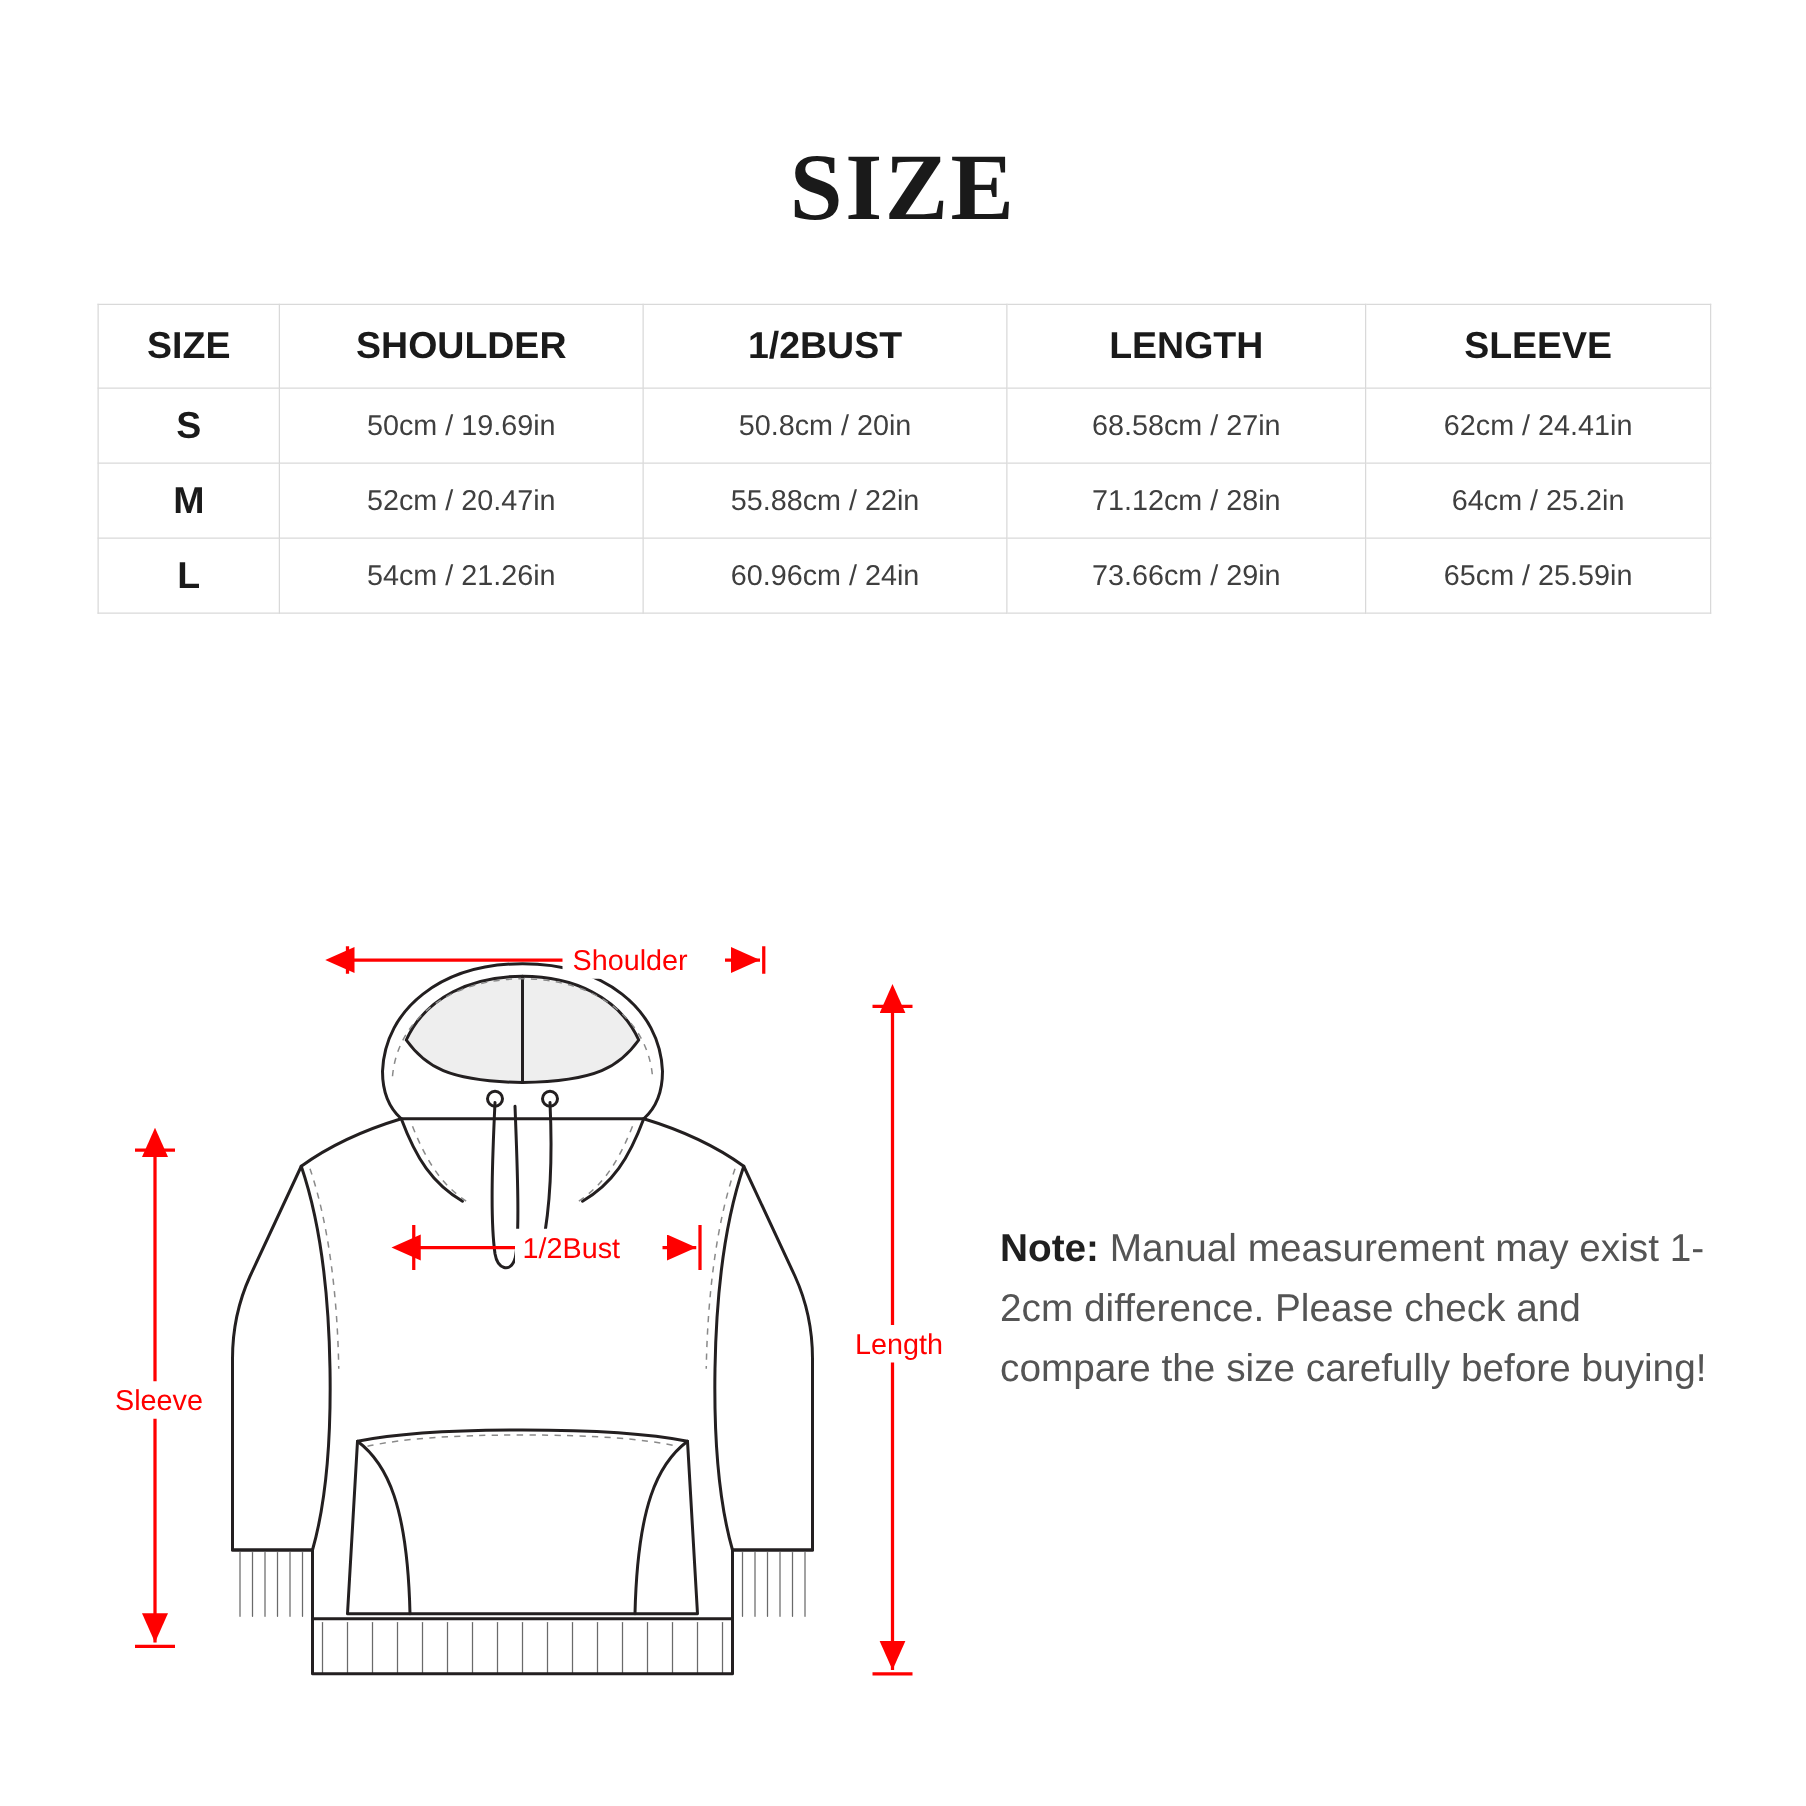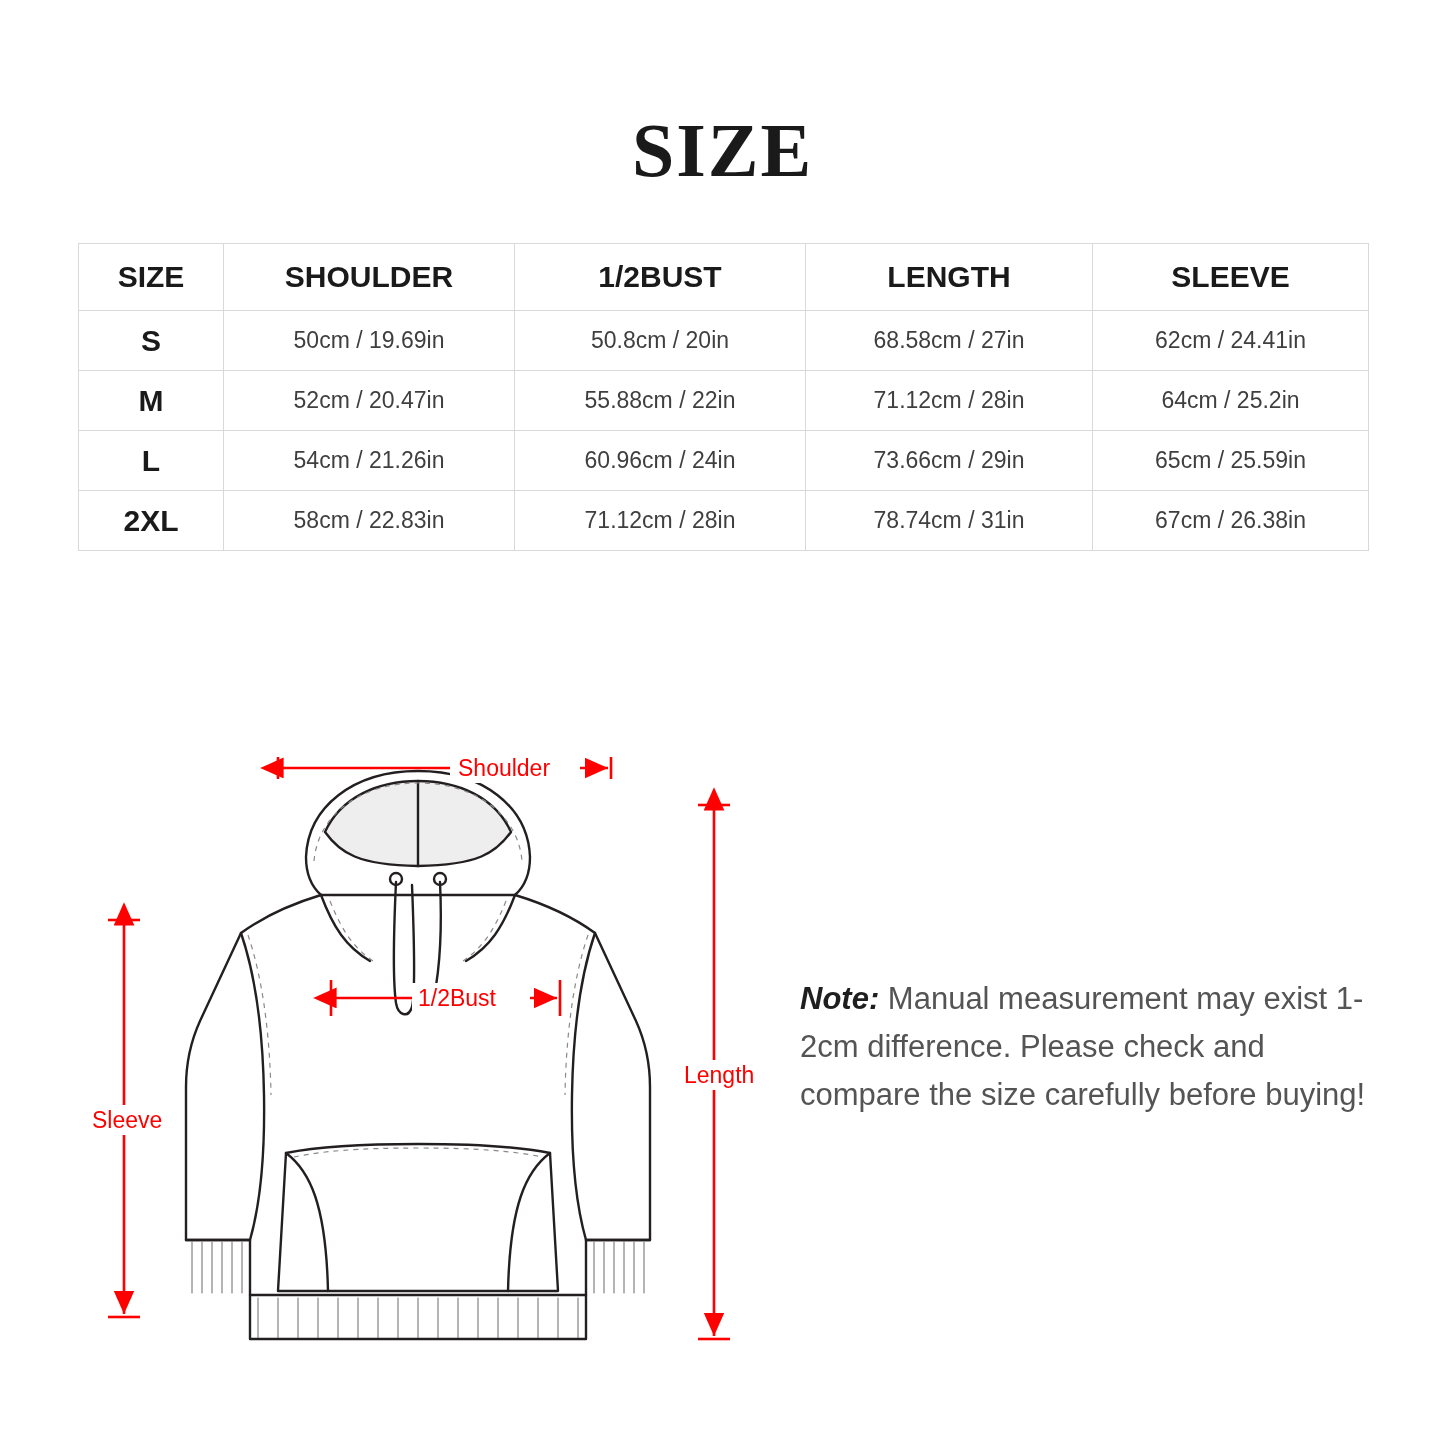--- a/index.html
+++ b/index.html
@@ -80,21 +80,20 @@
     left: 800px;
     top: 975px;
     width: 580px;
     font-size: 31px;
     line-height: 1.55;
     color: #545454;
   }
   .note b {
     color: #1f1f1f;
     font-weight: bold;
-    font-style: italic;
   }
 </style>
 </head>
 <body>
 
 <h1 id="page-title">SIZE</h1>
 
 <div class="table-wrap">
   <table class="size-table">
     <colgroup>
@@ -127,27 +126,20 @@
         <td>55.88cm / 22in</td>
         <td>71.12cm / 28in</td>
         <td>64cm / 25.2in</td>
       </tr>
       <tr>
         <td class="size-cell">L</td>
         <td>54cm / 21.26in</td>
         <td>60.96cm / 24in</td>
         <td>73.66cm / 29in</td>
         <td>65cm / 25.59in</td>
-      </tr>
-      <tr>
-        <td class="size-cell">2XL</td>
-        <td>58cm / 22.83in</td>
-        <td>71.12cm / 28in</td>
-        <td>78.74cm / 31in</td>
-        <td>67cm / 26.38in</td>
       </tr>
     </tbody>
   </table>
 </div>
 
 <div class="illustration">
   <svg width="700" height="640" viewBox="0 0 700 640" xmlns="http://www.w3.org/2000/svg">
     <defs>
       <marker id="arrH" markerWidth="10" markerHeight="10" refX="9" refY="4" orient="auto">
         <path d="M0,0 L9,4 L0,8 z" fill="#ff0000"></path>

